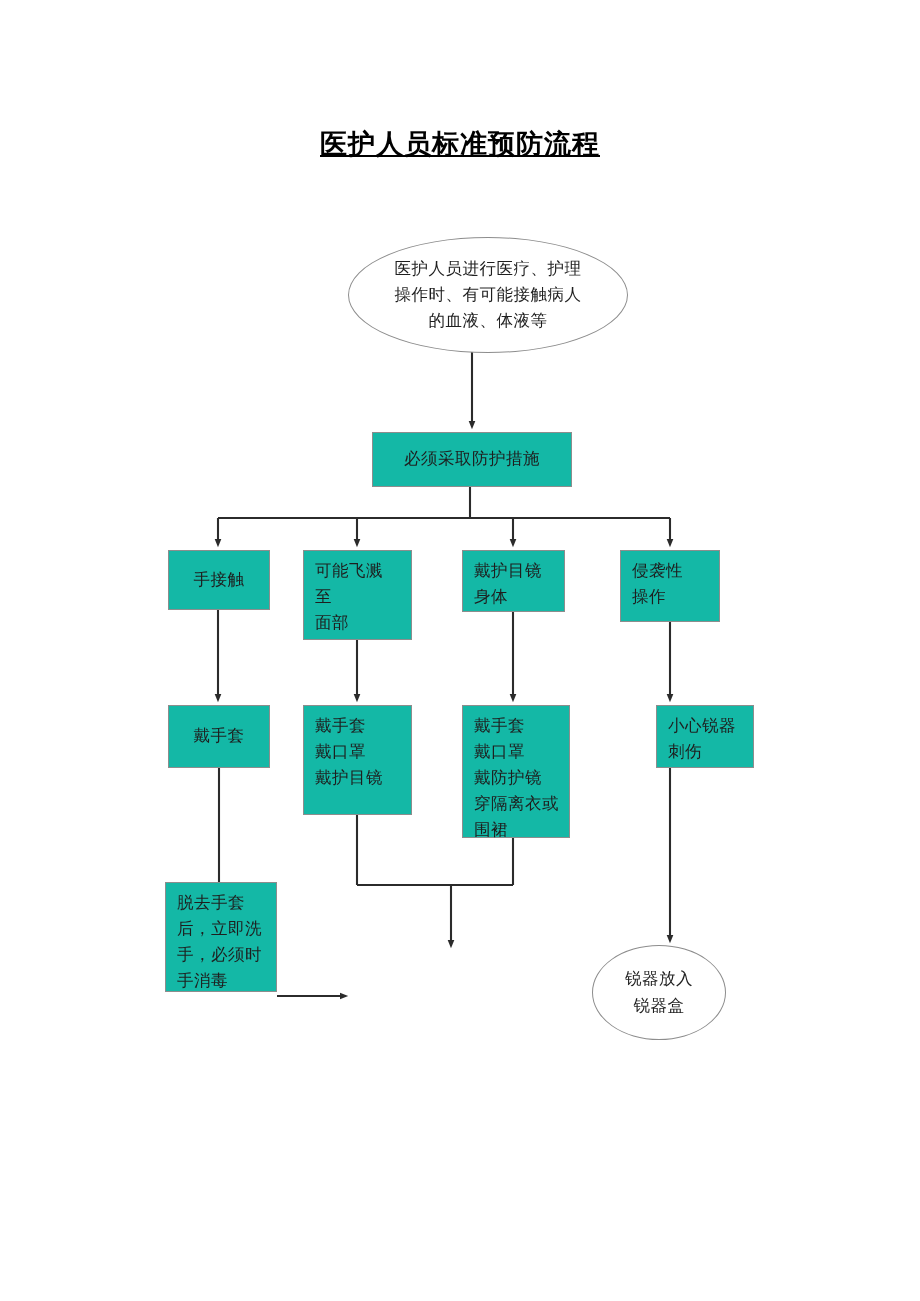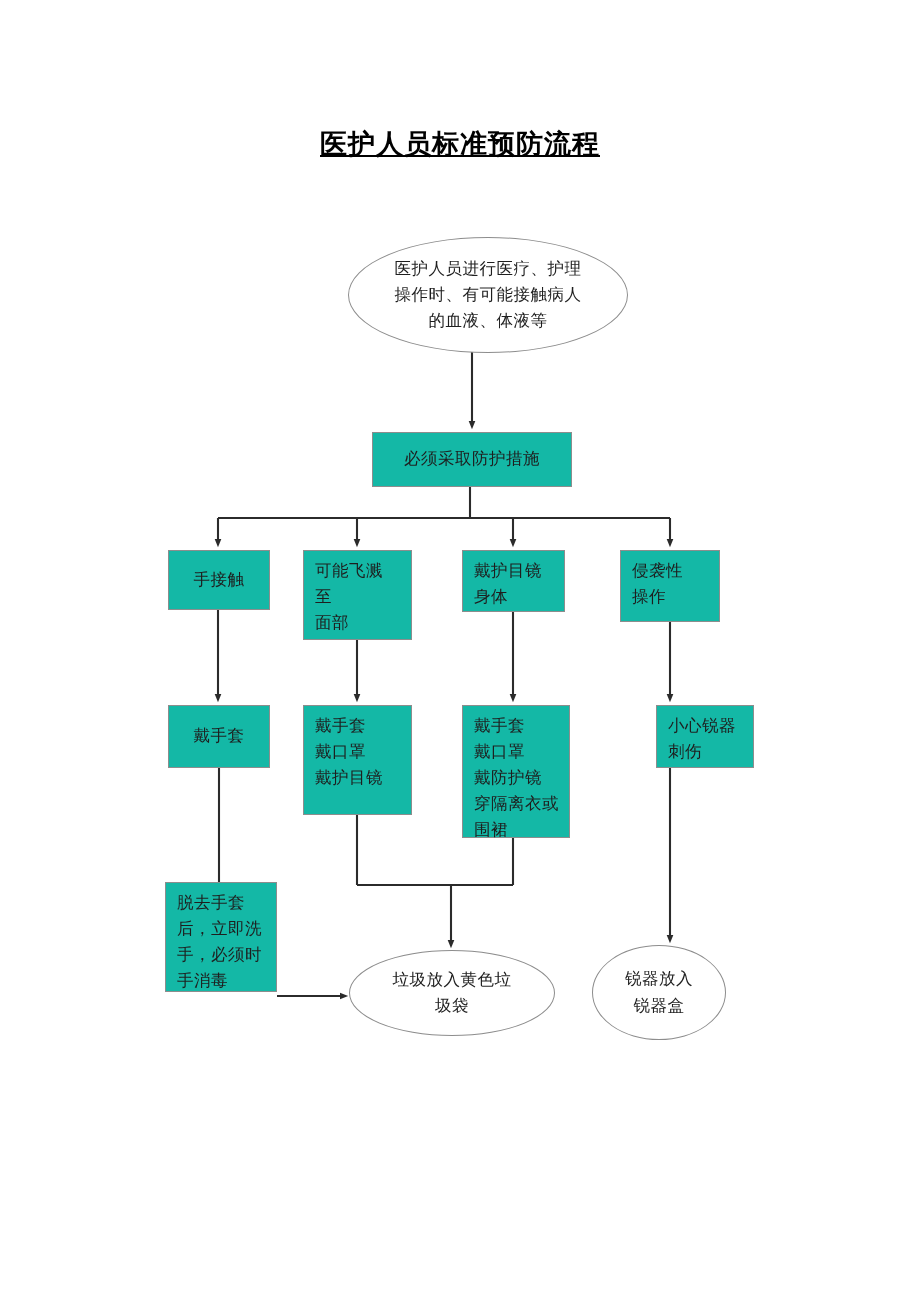--- a/index.html
+++ b/index.html
@@ -169,23 +169,19 @@
 刺伤</span>
   </div>
 
   <div class="node box topalign" style="left:165px; top:882px; width:112px; height:110px;">
     <span class="txt">脱去手套
 后，立即洗
 手，必须时
 手消毒</span>
   </div>
 
-  <div class="node oval" style="left:349px; top:950px; width:206px; height:86px;">
-    <span class="txt">垃圾放入黄色垃
-圾袋</span>
-  </div>
 
   <div class="node oval" style="left:592px; top:945px; width:134px; height:95px;">
     <span class="txt">锐器放入
 锐器盒</span>
   </div>
 
 </div>
 
 </body></html>

